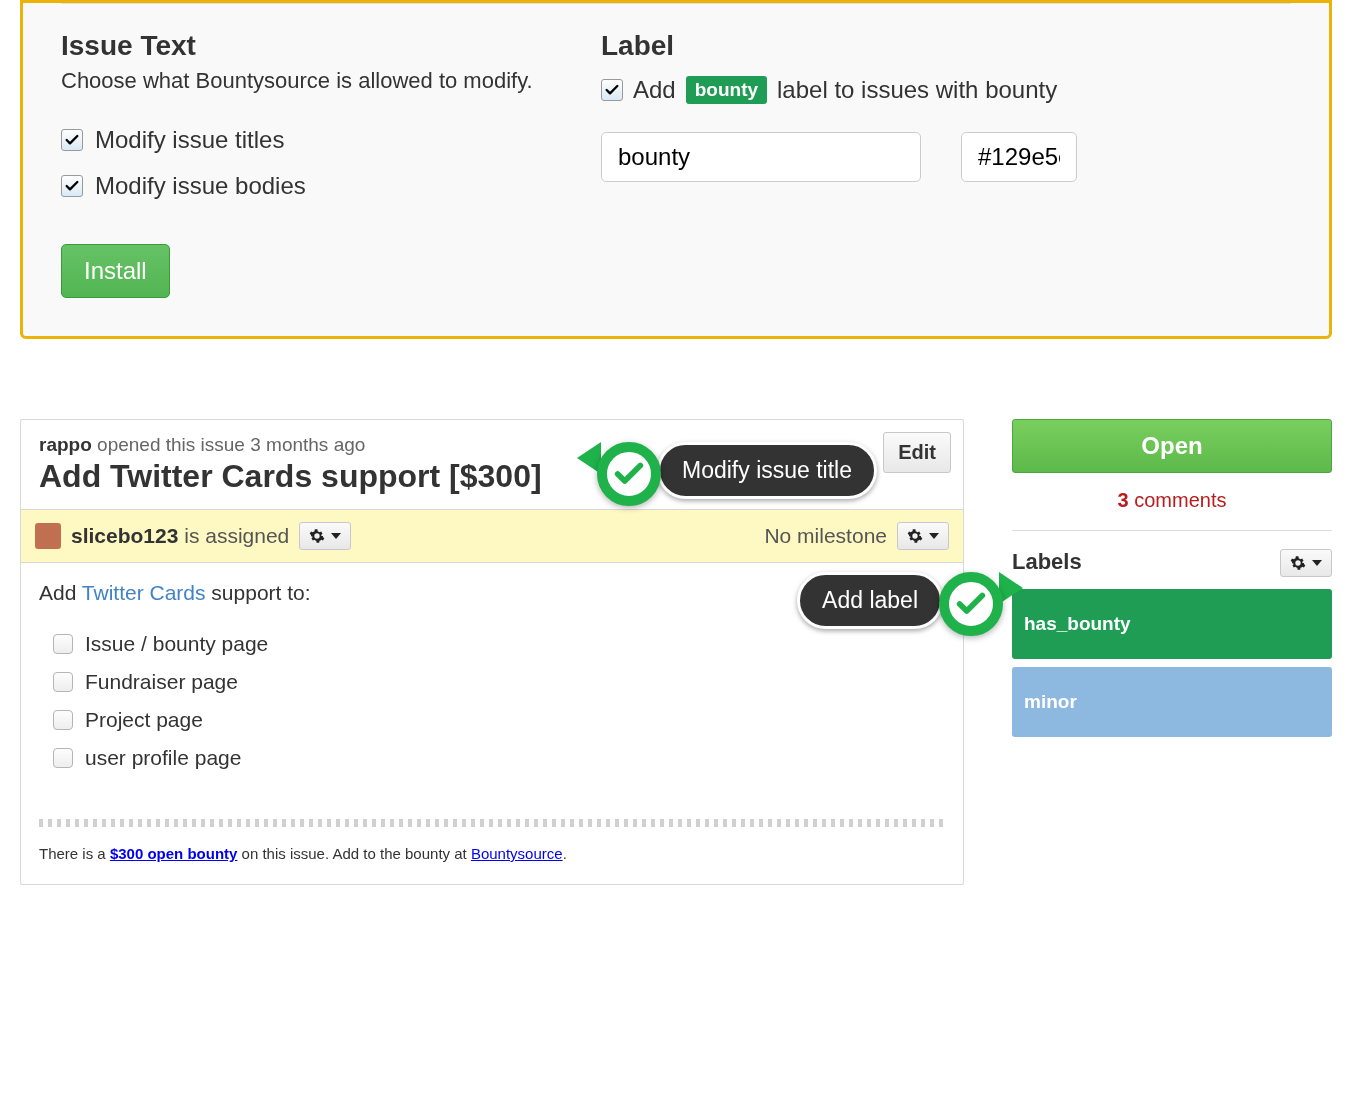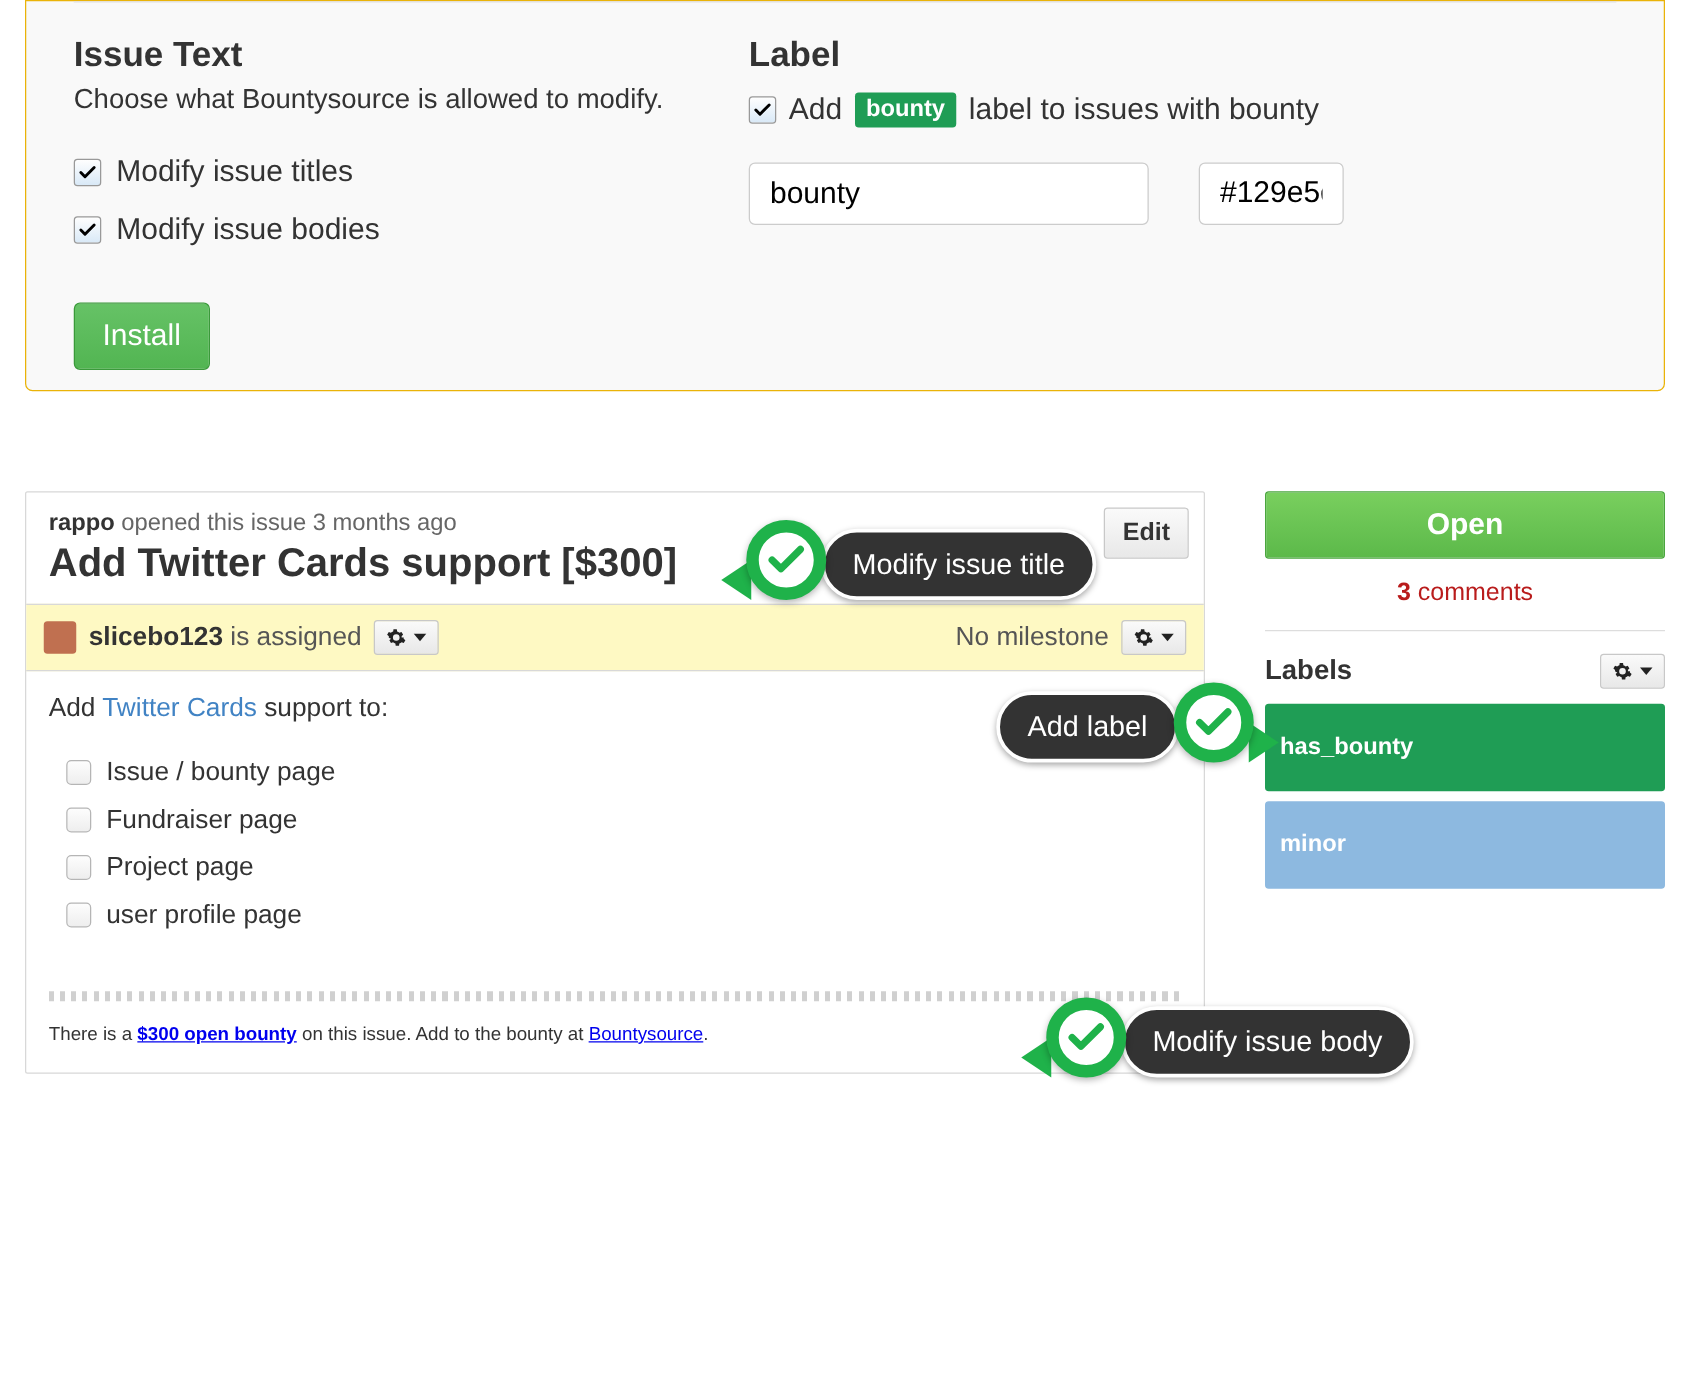--- a/index.html
+++ b/index.html
@@ -1,20 +1,20 @@
 <!DOCTYPE html>
 <html><head>
 <meta charset="utf-8">
 <style>
   * { box-sizing: border-box; margin: 0; padding: 0; }
   body { font-family: "Helvetica Neue", Helvetica, Arial, sans-serif; background:#fff; color:#333; }
   .page { width:1352px; height:1100px; position:relative; padding:0 20px; }
 
   
-  .panel { background:#f9f9f9; border:1px solid #eab308; border-radius:0 0 6px 6px; padding:0 38px 16px; }
+  .panel { background:#f9f9f9; border:3px solid #eab308; border-radius:0 0 6px 6px; padding:0 38px 38px; }
   .panel-hr { border:none; border-top:1px solid #e0e0e0; margin-bottom:26px; }
   .panel-cols { display:flex; gap:60px; }
   .col-left { flex:0 0 480px; }
   .col-right { flex:1; }
   .h-sec { font-weight:700; font-size:28px; color:#333; margin-bottom:6px; }
   .desc { font-size:22px; color:#333; margin-bottom:32px; }
   .chk-row { display:flex; align-items:center; font-size:24px; margin-bottom:18px; gap:12px; }
   .chkbox { width:22px; height:22px; border-radius:3px; background:linear-gradient(#fefefe,#d9e9f7); border:1px solid #999; display:flex; align-items:center; justify-content:center; flex-shrink:0; }
   .chkbox svg { width:16px; height:16px; }
   .btn-install { margin-top:26px; background:linear-gradient(#66c266,#52b552); color:#fff; font-size:24px; padding:12px 22px; border:1px solid #3a9a3a; border-radius:5px; font-weight:400; }
@@ -49,21 +49,21 @@
   .btn-open { width:100%; background:linear-gradient(#79cf5e,#5cb94a); color:#fff; font-size:24px; font-weight:700; text-align:center; padding:12px 0; border-radius:3px; border:1px solid #4aa63e; }
   .comments-count { text-align:center; font-size:20px; color:#b91c1c; margin-top:16px; }
   .sb-hr { border:none; border-top:1px solid #ddd; margin:18px 0; }
   .sb-labels-head { display:flex; align-items:flex-start; justify-content:space-between; margin-bottom:12px; }
   .sb-labels-head .ttl { font-size:22px; font-weight:700; }
   .lbl { font-size:19px; font-weight:700; color:#fff; padding:24px 12px; border-radius:3px; margin-bottom:8px; }
   .lbl-has { background:#1f9d55; }
   .lbl-minor { background:#8db9e0; }
 
   
-  .callout { position:absolute; display:flex; align-items:flex-end; }
+  .callout { position:absolute; display:flex; align-items:flex-start; }
   .callout.rev { flex-direction:row-reverse; }
   .callout .pill { background:#333; color:#fff; font-size:23px; padding:12px 22px; border-radius:30px; white-space:nowrap; border:3px solid #fff; box-shadow:0 2px 5px rgba(0,0,0,.35); }
   .callout .arrow { width:0;height:0;border-top:16px solid transparent;border-bottom:16px solid transparent; }
   .callout.left .arrow { border-right:24px solid #1fb24a; }
   .callout.right .arrow { border-left:24px solid #1fb24a; }
   .badge-check { width:64px; height:64px; border-radius:50%; background:#fff; border:10px solid #1fb24a; display:flex;align-items:center;justify-content:center; box-shadow:0 2px 6px rgba(0,0,0,.3); z-index:2; margin:0 -4px; }
   .badge-check svg { width:34px;height:34px; }
 </style>
 </head>
 <body>
@@ -187,29 +187,20 @@
       <div class="callout right rev" style="top:152px; right:-60px;">
         <span class="arrow"></span>
         <span class="badge-check">
           <svg viewBox="0 0 24 24">
               <path d="M4 12l5 5L20 6" stroke="#1fb24a" stroke-width="4" fill="none" stroke-linecap="round" stroke-linejoin="round"></path>
             </svg>
         </span>
         <span class="pill">Add label</span>
       </div>
 
-      <div class="callout left" style="bottom:-4px; right:-168px;">
-        <span class="arrow"></span>
-        <span class="badge-check">
-          <svg viewBox="0 0 24 24">
-              <path d="M4 12l5 5L20 6" stroke="#1fb24a" stroke-width="4" fill="none" stroke-linecap="round" stroke-linejoin="round"></path>
-            </svg>
-        </span>
-        <span class="pill">Modify issue body</span>
-      </div>
     </div>
 
     <div class="sidebar">
       <div class="btn-open">Open</div>
       <div class="comments-count"><b>3</b><span> comments</span></div>
       <hr class="sb-hr">
       <div class="sb-labels-head">
         <span class="ttl">Labels</span>
         <span class="gear-dd">
           <svg width="16" height="16" viewBox="0 0 24 24">

